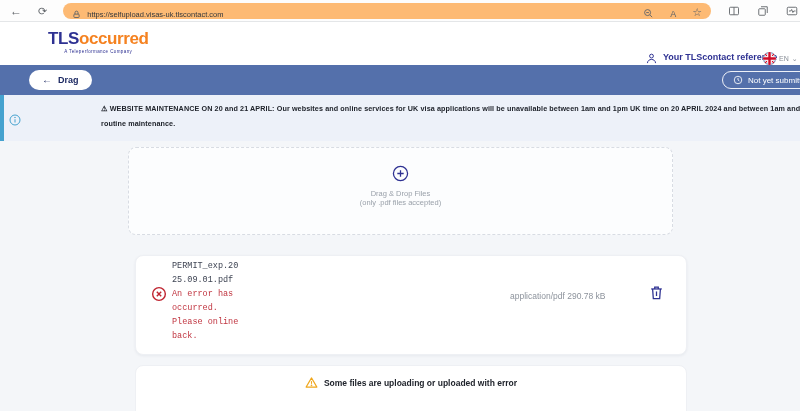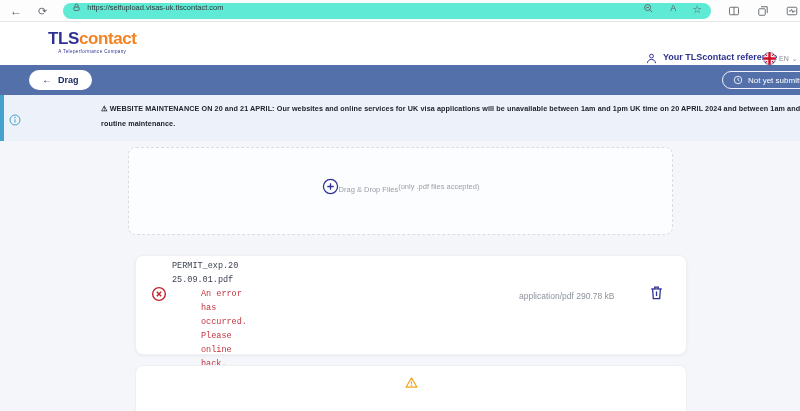--- a/index.html
+++ b/index.html
@@ -6,22 +6,22 @@
   html,body { width:800px; height:411px; overflow:hidden; background:#fff;
               font-family:"Liberation Sans", sans-serif; }
   .viewport { position:relative; width:800px; height:411px; overflow:hidden; background:#fff; }
 
   
   .chrome { position:absolute; top:0; left:0; width:800px; height:22px; background:#fdfdfd;
             border-bottom:1px solid #e4e6e8; display:flex; align-items:center; z-index:10; }
   .nav-ic { color:#5f6368; font-size:12px; line-height:22px; cursor:pointer; }
   .ic-back { margin-left:10px; }
   .ic-refresh { margin-left:16px; font-size:11px; }
-  .addr { margin-left:16px; width:648px; height:16px; background:#5eead4; border-radius:9px;
-          display:flex; align-items:flex-start; padding:0 9px; cursor:text; }
+  .addr { margin-left:16px; width:648px; height:16px; background:#fdba74; border-radius:9px;
+          display:flex; align-items:flex-end; padding:0 9px; cursor:text; }
   .addr svg { flex:0 0 auto; }
   .url { font-size:7.5px; color:#33373c; margin-left:6px; white-space:nowrap; }
   .addr-sp { margin-left:auto; }
   .addr-ic { color:#5f6368; font-size:9px; margin-left:16px; cursor:pointer; display:flex; align-items:center; }
   .tb-ic { margin-left:17px; cursor:pointer; display:flex; align-items:center; }
 
   
   .page { position:absolute; top:22px; left:0; width:832px; height:389px; }
 
   .site-header { position:absolute; top:0; left:0; width:832px; height:43px; background:#fff; }
@@ -52,32 +52,32 @@
   .banner { position:absolute; top:73px; left:0; width:832px; height:46px; background:#edf1f9; }
   .banner-accent { position:absolute; left:0; top:0; width:4px; height:46px; background:#45a2cf; }
   .banner-info { position:absolute; left:9px; top:17px; }
   .banner-text { position:absolute; left:101px; top:6px; font-size:7.2px; font-weight:bold;
                  color:#20242c; line-height:15px; white-space:nowrap; letter-spacing:.1px; }
 
   
   .content { position:absolute; top:119px; left:0; width:832px; height:270px; background:#f4f6f9; }
 
   .dropzone { position:absolute; left:128px; top:6px; width:545px; height:88px; background:#fcfdfe;
-              border:1.5px dashed #d8dce3; border-radius:8px; display:flex; flex-direction:row;
+              border:1.5px dashed #d8dce3; border-radius:8px; display:flex; flex-direction:column;
               align-items:center; justify-content:center; padding-bottom:10px; cursor:pointer; }
   .dz-title { font-size:7.5px; color:#9aa1aa; margin-top:7px; }
   .dz-sub   { font-size:7.5px; color:#9aa1aa; }
 
   .filecard { position:absolute; left:135px; top:114px; width:552px; height:100px; background:#fff;
               border:1px solid #eef0f4; border-radius:8px; box-shadow:0 1px 3px rgba(20,30,60,.06); }
   .err-ic { position:absolute; left:15px; top:30px; }
   .file-text { position:absolute; left:36px; top:3px; width:84px; font-size:8.5px; line-height:14px;font-family:Liberation Mono, monospace; }
   .fname { color:#3d4352; }
-  .ferr  { color:#c03540;margin-left:29px; }
-  .file-meta { position:absolute; left:383px; top:35px; font-size:8.5px; color:#8d939c; }
+  .ferr  { color:#c03540; }
+  .file-meta { position:absolute; left:374px; top:35px; font-size:8.5px; color:#8d939c; }
   .trash-btn { position:absolute; left:511px; top:28px; width:18px; height:18px; background:none;
                border:none; cursor:pointer; padding:0; }
 
   .bottomcard { position:absolute; left:135px; top:224px; width:552px; height:60px; background:#fff;
                 border:1px solid #eef0f4; border-radius:8px 8px 0 0; }
   .warn-line { display:flex; justify-content:center; align-items:center; gap:6px; margin-top:10px;
                font-size:8.5px; font-weight:bold; color:#20242c; }
   .info-line { text-align:center; margin-top:11px; font-size:8.5px; color:#2a2f3a; }
 </style>
 </head>
@@ -125,21 +125,21 @@
           <path d="M6 12h3.5l1.8-3 2.4 6 1.8-3H19"></path>
         </svg>
     </span>
   </div>
 
   <div class="page">
 
     <div class="site-header">
       <div class="logo">
         <div class="logo-main">
-          <span class="logo-tls">TLS</span><span class="logo-contact">contact</span>
+          <span class="logo-tls">TLS</span><span class="logo-contact">occurred</span>
         </div>
         <div class="tagline">A Teleperformance Company</div>
       </div>
       <span class="person-ic">
         <svg width="13" height="13" viewBox="0 0 24 24" fill="none" stroke="#2e3192" stroke-width="1.8">
             <circle cx="12" cy="7.5" r="3.5"></circle>
             <path d="M4.5 20.5c0-4.2 3.7-6.8 7.5-6.8s7.5 2.6 7.5 6.8"></path>
           </svg>
       </span>
       <div class="ref-label">Your TLScontact reference</div>
@@ -238,18 +238,19 @@
 
       <div class="bottomcard">
         <div class="warn-line">
           <span style="display:flex">
             <svg width="13" height="13" viewBox="0 0 24 24" fill="none" stroke="#f0a71c" stroke-width="2">
                 <path d="M12 3.5L22 20.5H2z" stroke-linejoin="round"></path>
                 <line x1="12" y1="9.5" x2="12" y2="14.5"></line>
                 <circle cx="12" cy="17.3" r="0.6" fill="#f0a71c"></circle>
               </svg>
           </span>
+          <span>Some files are uploading or uploaded with error</span>
         </div>
       </div>
 
     </div>
   </div>
 </div>
 
 </body></html>

